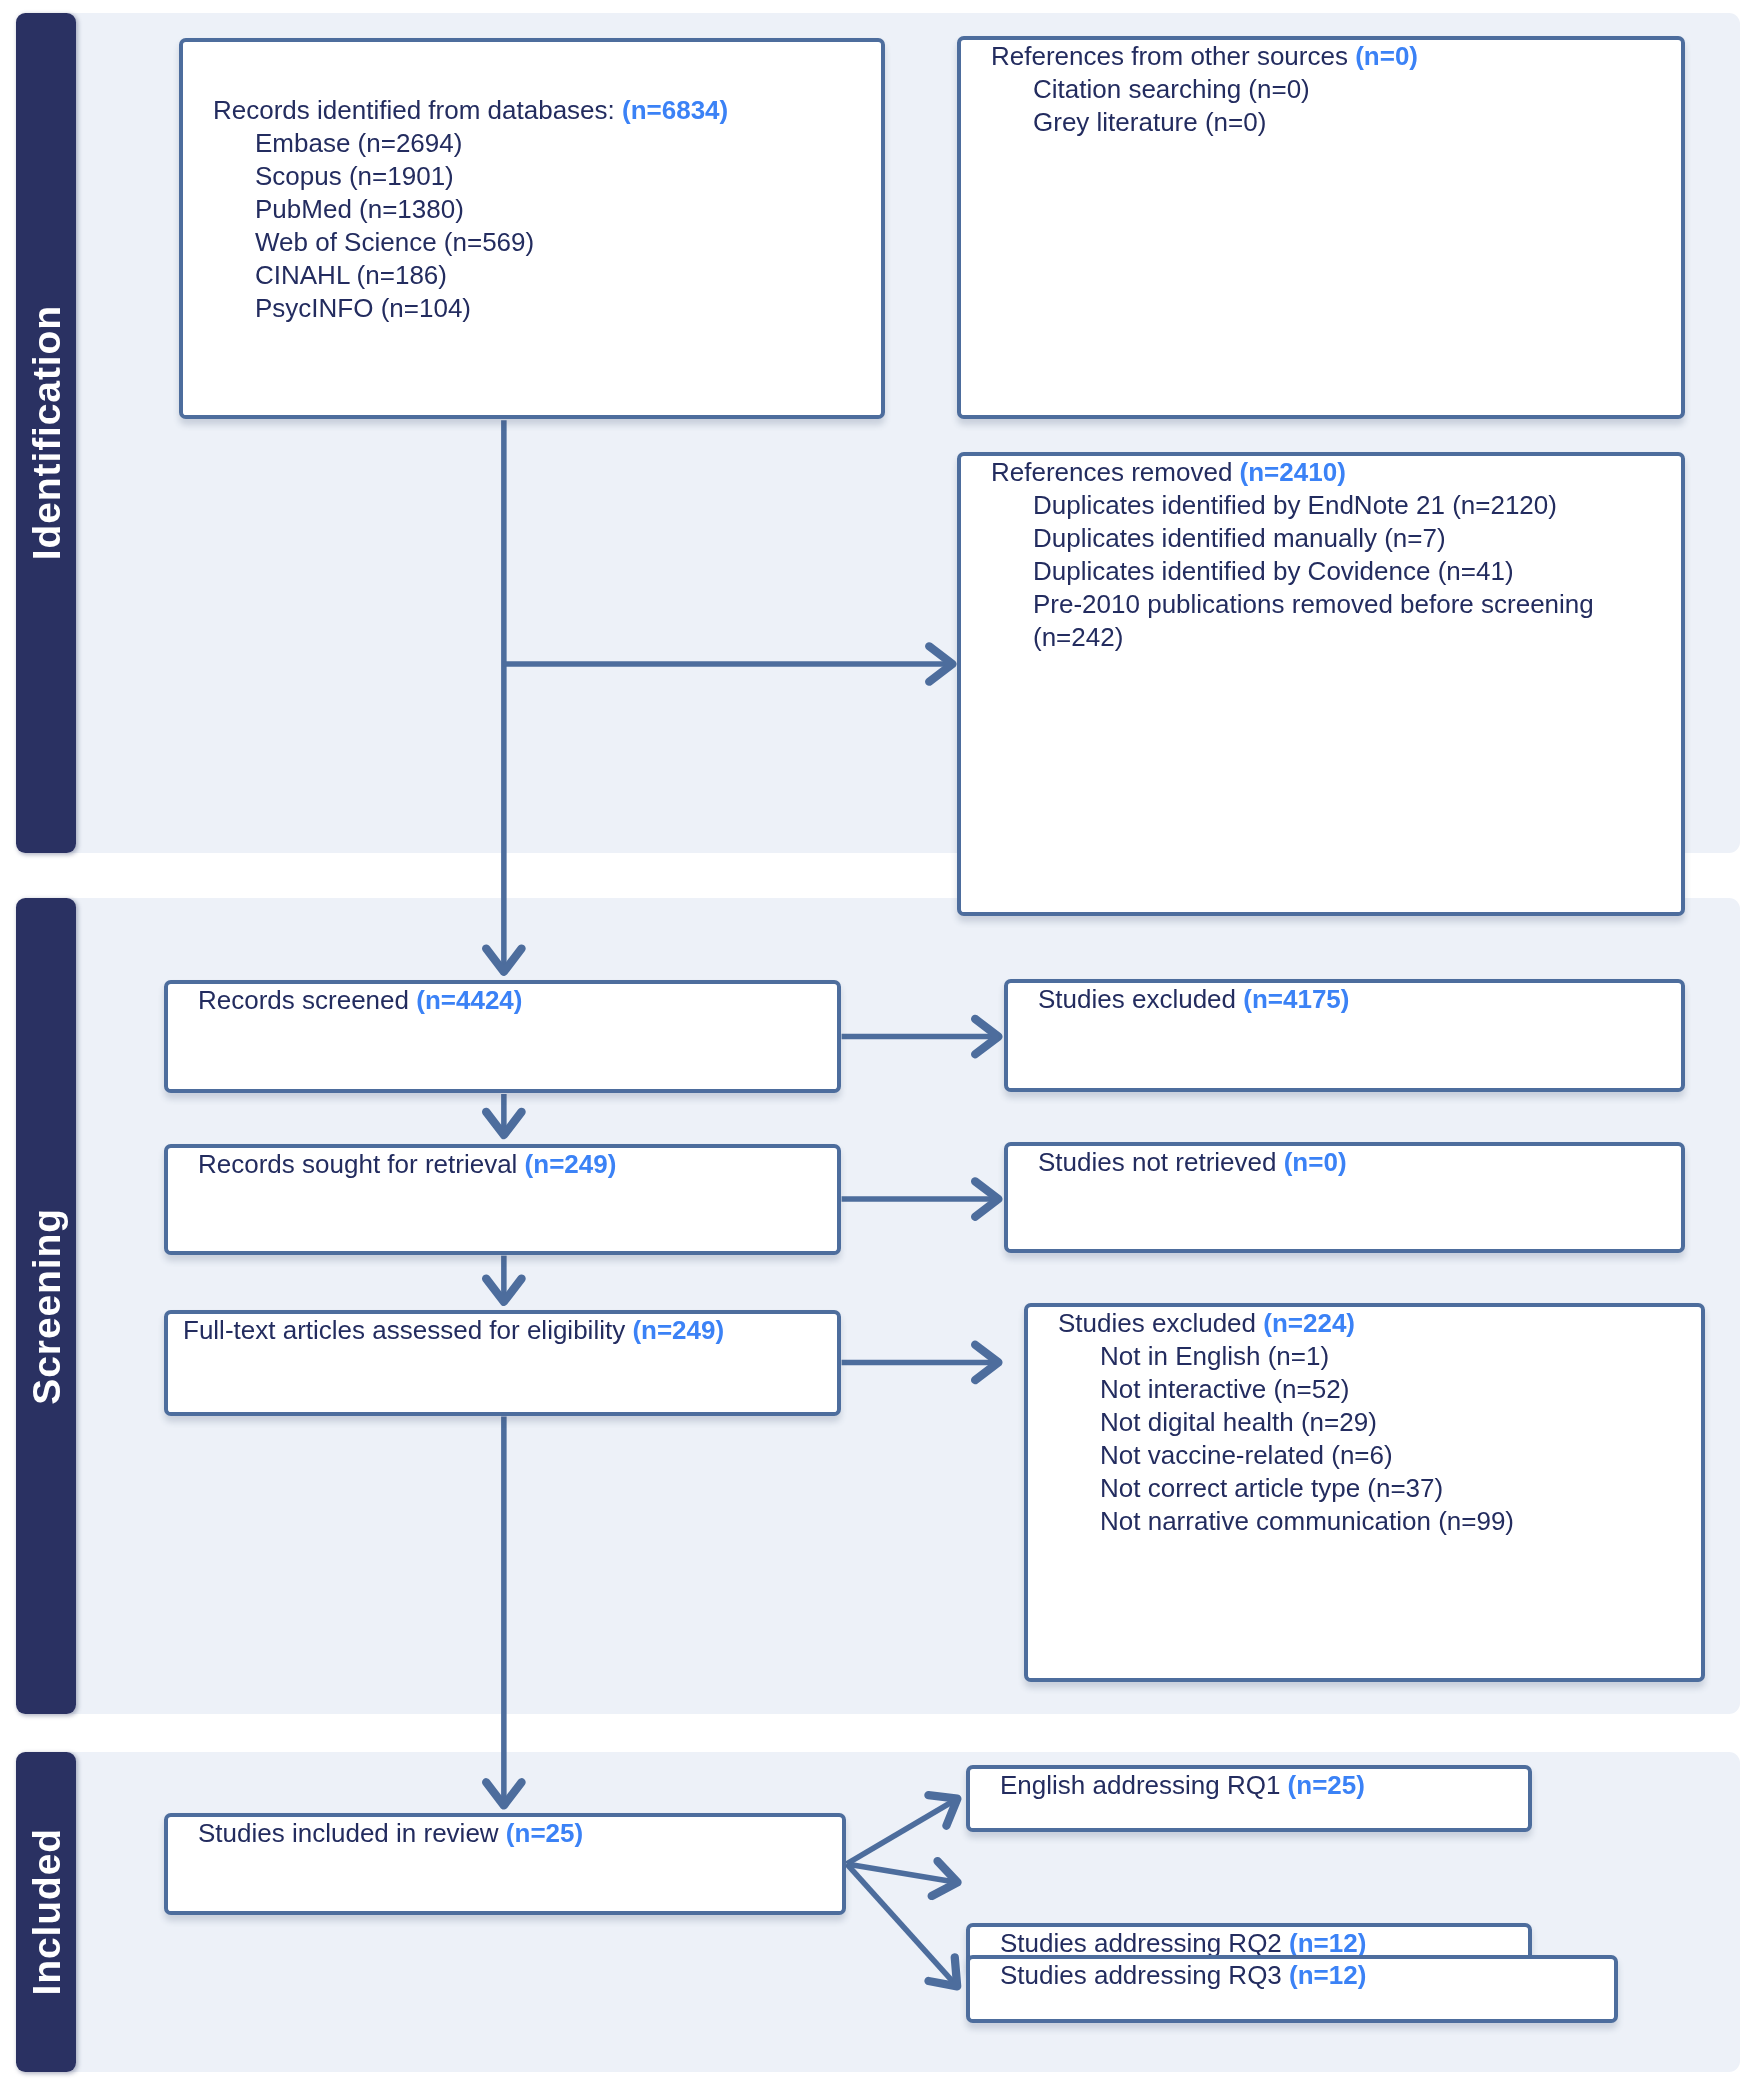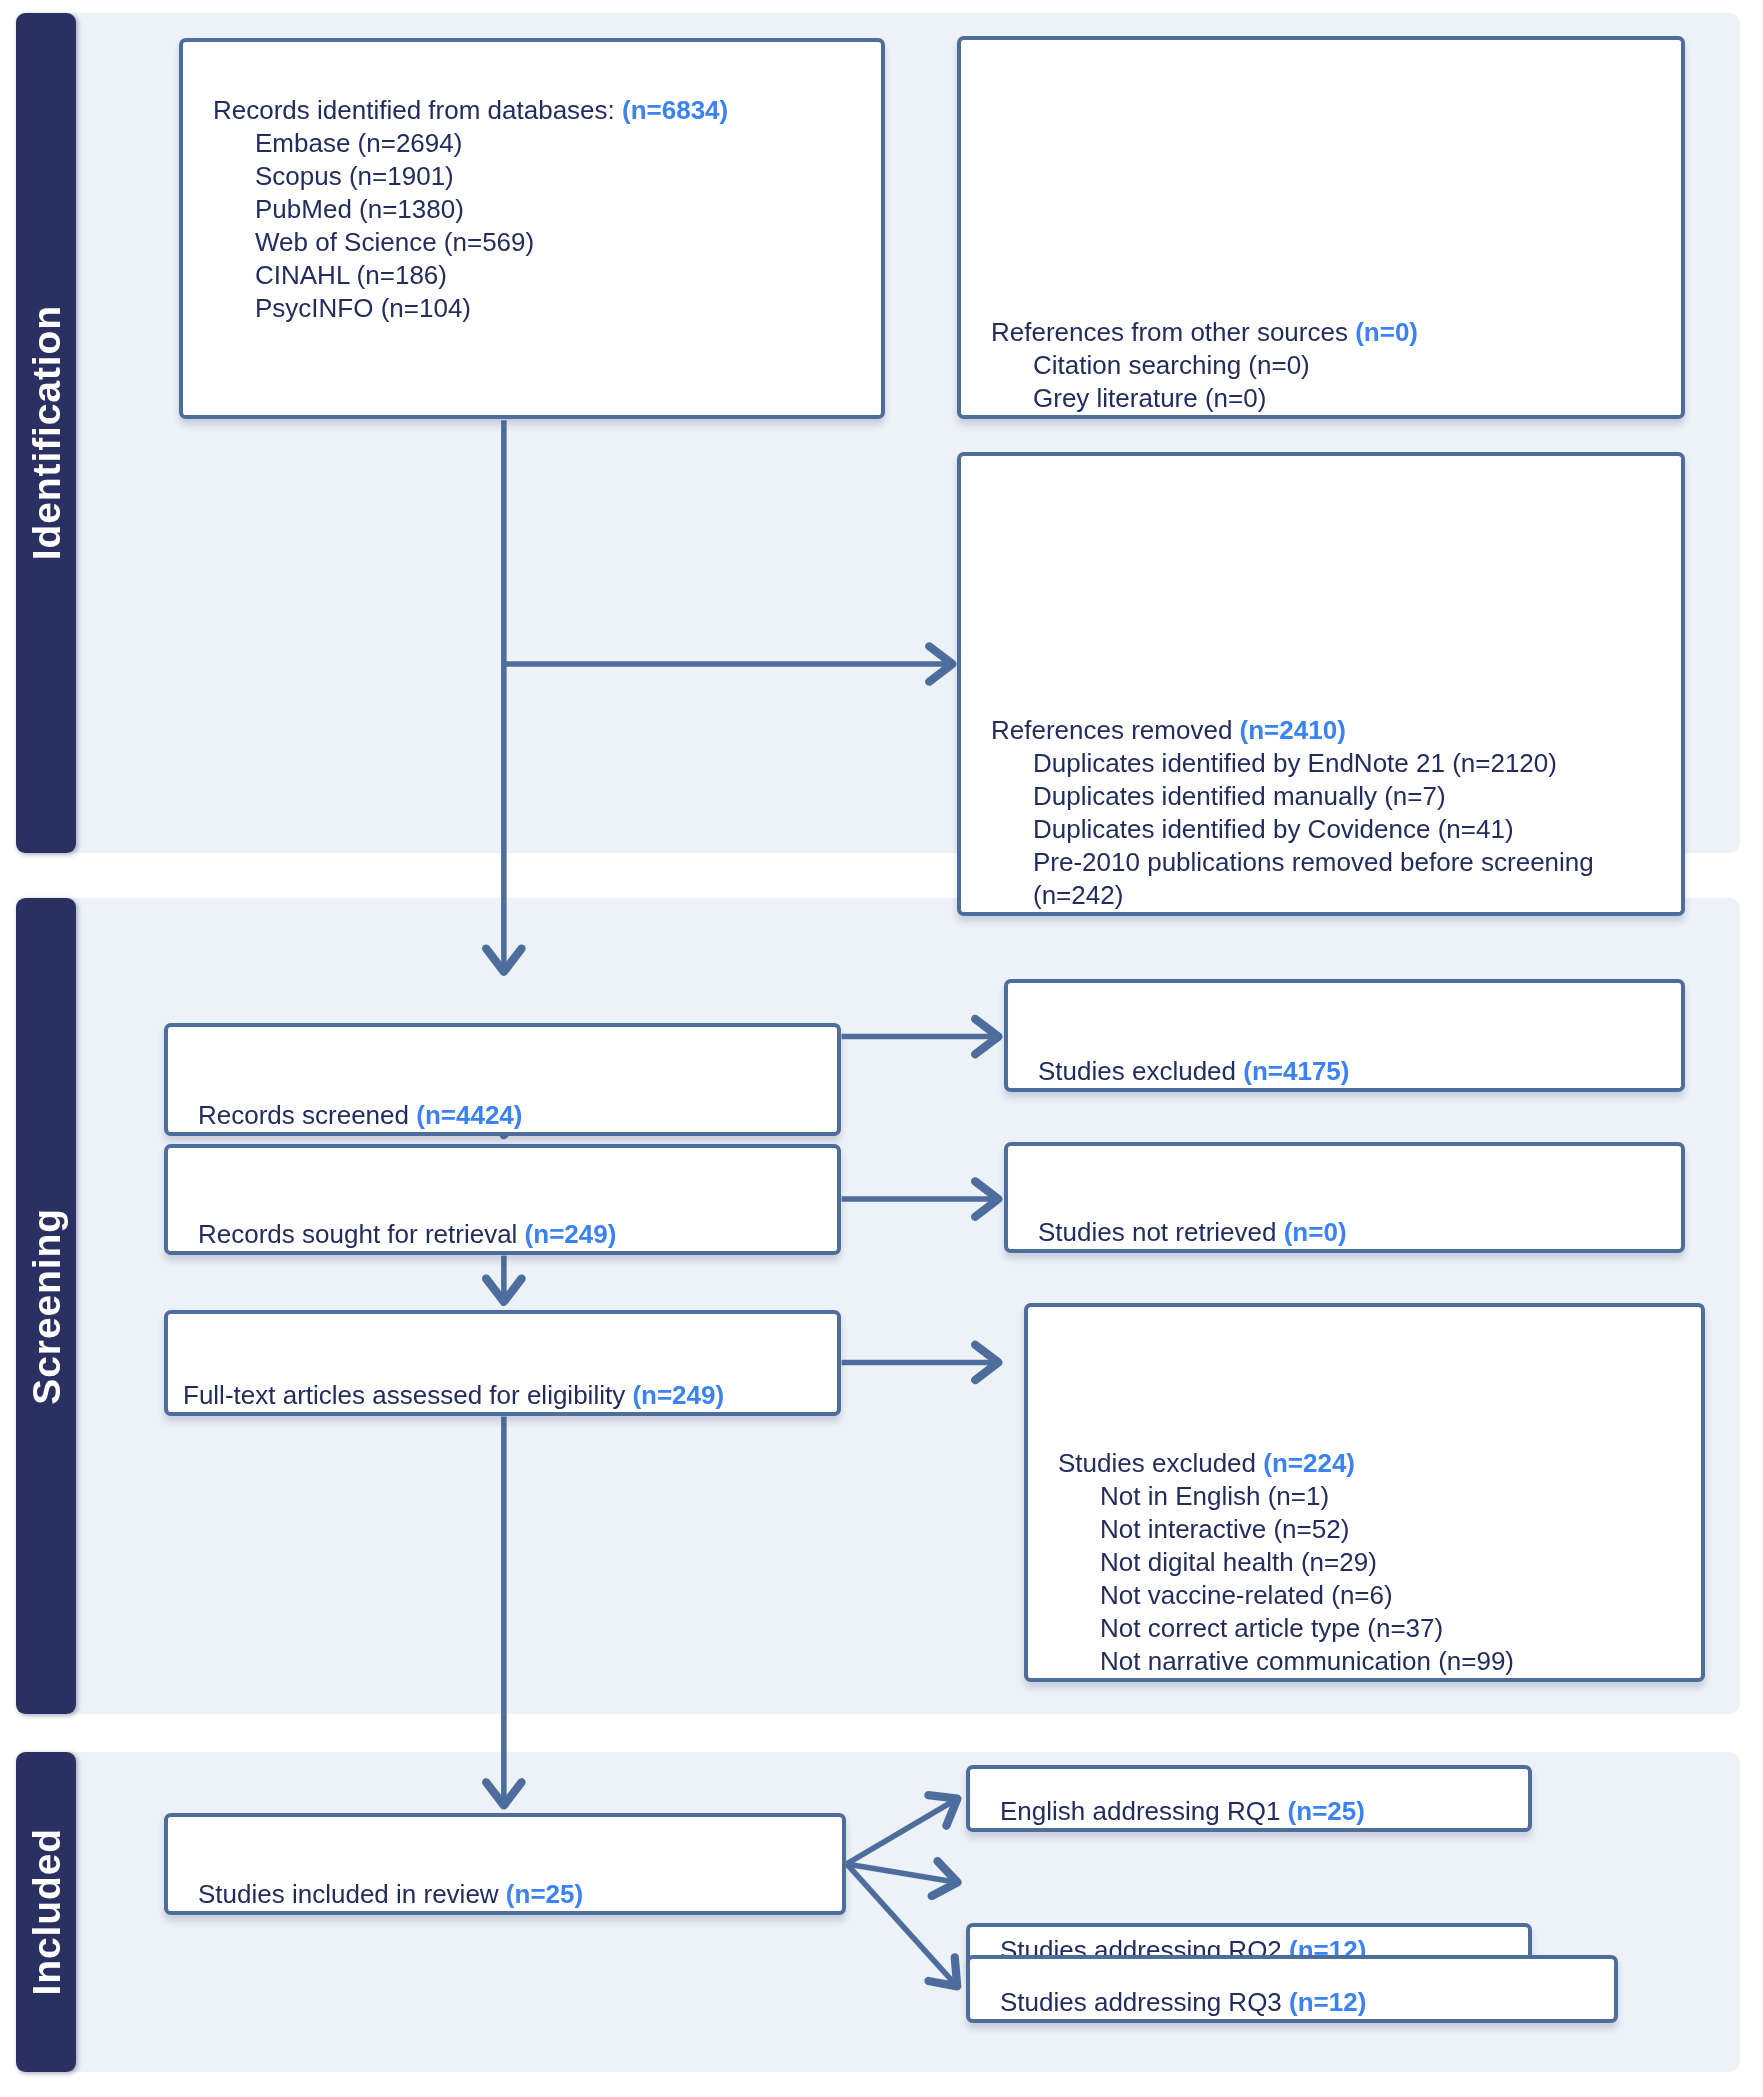--- a/index.html
+++ b/index.html
@@ -22,32 +22,32 @@
   .bar-identification{top:12.8px;height:840px;}
   .bar-screening{top:898px;height:816px;}
   .bar-included{top:1752px;height:320px;}
   .vlabel{
     writing-mode:vertical-rl;transform:rotate(180deg);
     color:#ffffff;font-size:39px;font-weight:600;letter-spacing:0.9px;white-space:nowrap;
   }
   
   .box{
     position:absolute;background:#ffffff;border:4.3px solid #4d6d9d;border-radius:6.8px;
-    box-sizing:border-box;display:flex;flex-direction:column;justify-content:flex-end;
+    box-sizing:border-box;display:flex;flex-direction:column;justify-content:flex-start;
     box-shadow:0 5.1px 6.8px rgba(60,80,110,0.20);
   }
   .box .line{padding-left:30px;padding-right:21px;}
   .box .li{padding-left:72px;padding-right:21px;}
   .count{font-weight:bold;color:#3b82f6;}
   .top-align{justify-content:flex-start;padding-top:52px;}
   
   .box-identified{left:179px;top:38px;width:706px;height:381px;}
   .box-other-sources{left:957px;top:36px;width:728px;height:383px;}
   .box-removed{left:957px;top:452px;width:728px;height:464px;}
-  .box-screened{left:164px;top:980px;width:677px;height:113px;margin-top:43px;}
+  .box-screened{left:164px;top:980px;width:677px;height:113px;}
   .box-excluded-screening{left:1004px;top:979px;width:681px;height:113px;}
   .box-sought{left:164px;top:1144px;width:677px;height:111px;}
   .box-not-retrieved{left:1004px;top:1142px;width:681px;height:111px;}
   .box-fulltext{left:164px;top:1310px;width:677px;height:106px;}
   .box-fulltext .line{padding-right:72px;padding-left:15px;}
   .box-excluded-fulltext{left:1004px;top:1303px;width:681px;height:379px;margin-left:20px;}
   .box-included-review{left:164px;top:1813px;width:682px;height:102px;}
   .box-rq1{left:966px;top:1765px;width:566px;height:67px;}
   .box-rq2{left:966px;top:1923px;width:566px;height:48px;}
   .box-rq3{left:966px;top:1955px;width:652px;height:68px;}

